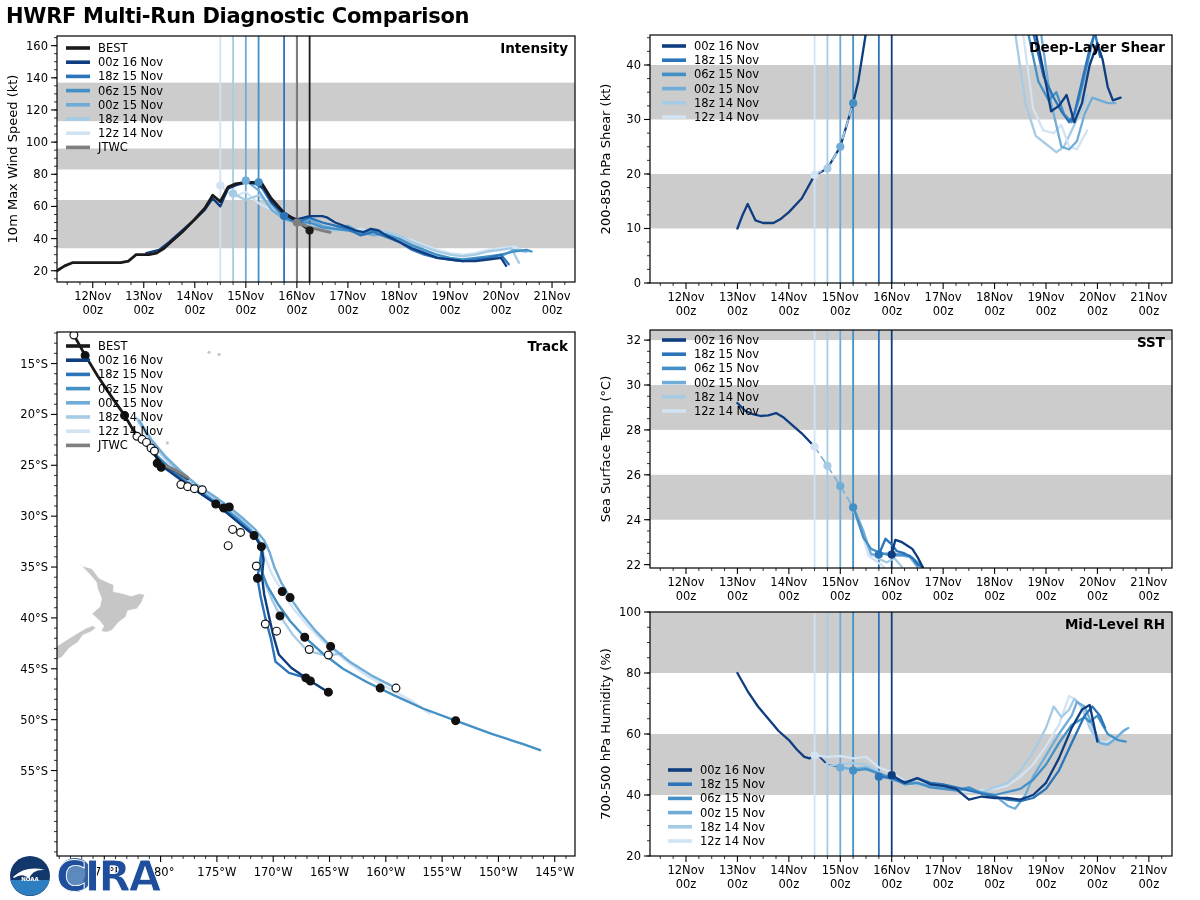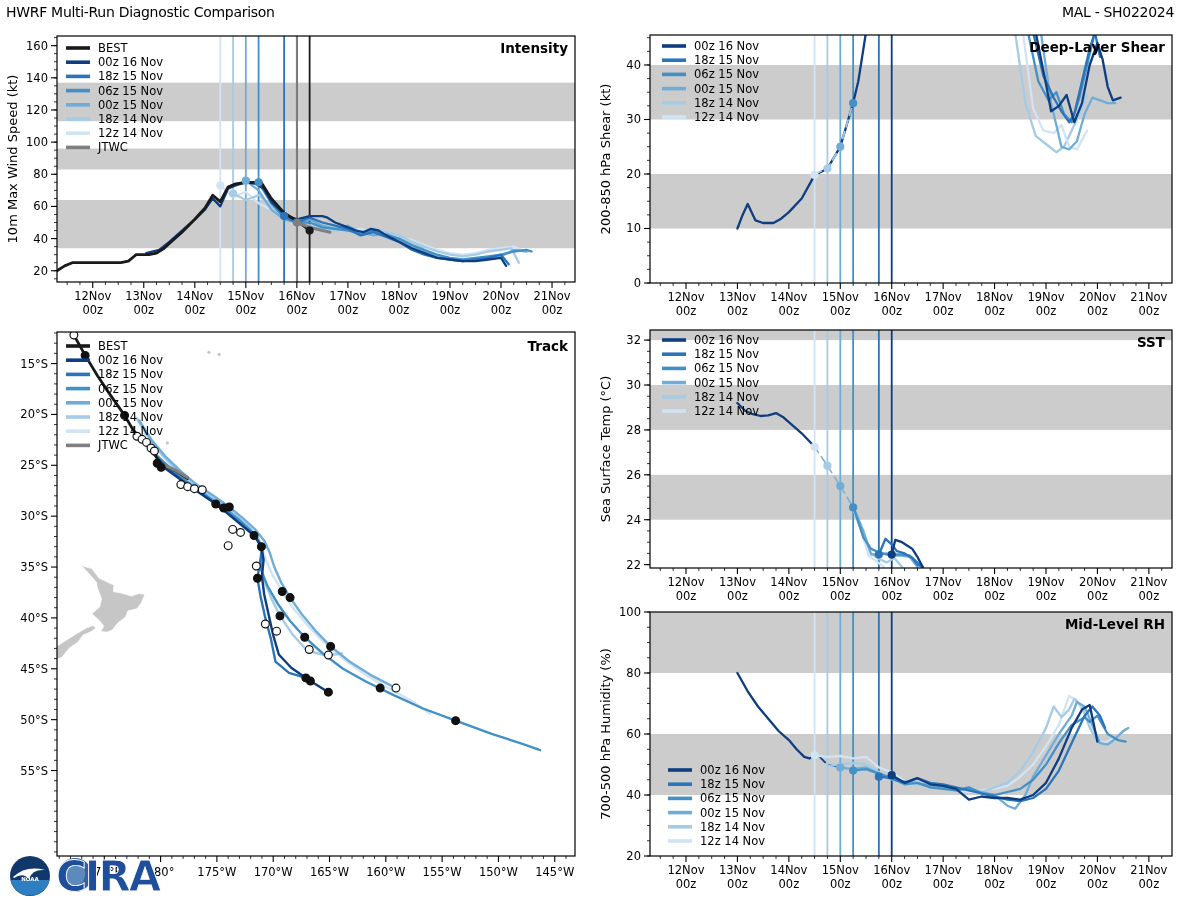--- a/index.html
+++ b/index.html
@@ -1,29 +1,28 @@
 <!DOCTYPE html>
 <html><head>
 <meta charset="utf-8">
 <style>
   html,body{margin:0;padding:0;background:#ffffff;}
   #page{position:relative;width:1200px;height:900px;background:#fff;
         font-family:"DejaVu Sans",sans-serif;overflow:hidden;}
-  .maintitle{position:absolute;top:4px;font-size:14px;font-weight:normal;color:#000;
+  .maintitle{position:absolute;top:4px;font-size:21px;font-weight:bold;color:#000;
              letter-spacing:-0.3px;white-space:nowrap;}
   #title-left{left:6px;}
   #title-right{right:26px;}
   svg text{user-select:none;}
 </style>
 </head>
 <body>
 
 <div id="page">
   <div class="maintitle" id="title-left">HWRF Multi-Run Diagnostic Comparison</div>
-  <div class="maintitle" id="title-right">MAL - SH022024</div>
   <svg id="fig" width="1200" height="900" viewBox="0 0 1200 900">
       <defs>
         <clipPath id="clip-intensity">
           <rect x="57" y="36" width="518" height="246"></rect>
         </clipPath>
         <clipPath id="clip-shear">
           <rect x="650" y="35" width="522" height="248"></rect>
         </clipPath>
         <clipPath id="clip-sst">
           <rect x="650" y="330" width="522" height="238"></rect>

